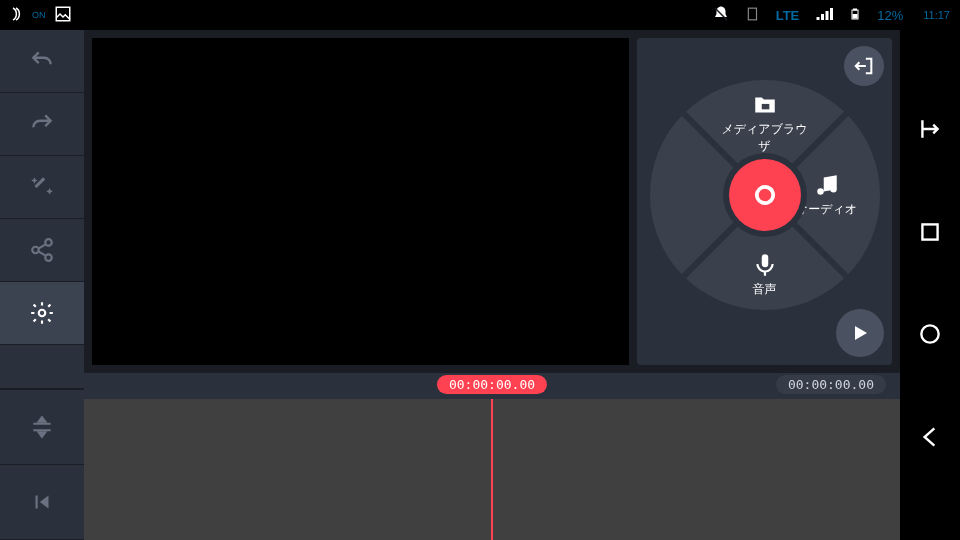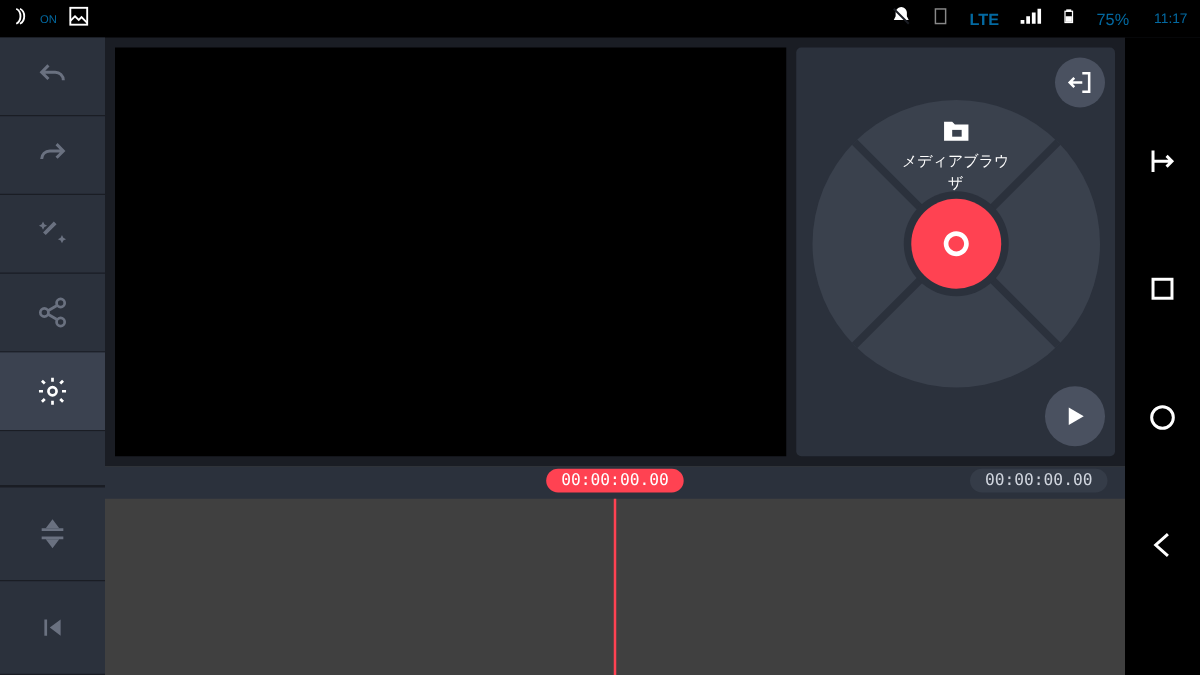--- a/index.html
+++ b/index.html
@@ -240,21 +240,21 @@
           <path d="M2 20h4v-4H2zM8 20h4v-8H8zM14 20h4V8h-4zM20 20h4V4h-4z"></path>
         </svg>
     </span>
     <span>
       <svg viewBox="0 0 24 24" width="12" height="18" fill="none" stroke="#fff" stroke-width="2">
           <rect x="6" y="4" width="12" height="18"></rect>
           <rect x="9" y="2" width="6" height="2" fill="#fff"></rect>
           <rect x="7" y="12" width="10" height="9" fill="#fff" stroke="none"></rect>
         </svg>
     </span>
-    <span style="font-size:13px">75%</span>
+    <span style="font-size:13px">12%</span>
     <span style="font-size:11px;margin-left:4px">11:17</span>
   </div>
 </div>
 
 <div class="main">
   <div class="left-toolbar">
     <div class="tool-btn">
       <svg viewBox="0 0 24 24" fill="none" stroke="currentColor" stroke-width="2.2">
           <path d="M9 14L4 9l5-5M4 9h10a6 6 0 016 6v0"></path>
         </svg>
@@ -310,20 +310,33 @@
         <div class="wheel">
           <div class="seg-line sl1"></div>
           <div class="seg-line sl2"></div>
           <div class="seg seg-top">
             <svg viewBox="0 0 24 24" fill="#fff">
                 <path d="M3 5h6l2 2h10v12H3z"></path>
                 <rect x="9" y="11" width="7" height="5" fill="#3a414d"></rect>
               </svg>
             <span>メディアブラウザ</span>
           </div>
+          <div class="seg seg-right">
+            <svg viewBox="0 0 24 24" fill="#fff">
+                <path d="M9 18a3 3 0 11-6 0 3 3 0 016 0zM21 16a3 3 0 11-6 0 3 3 0 016 0zM9 18V5l12-2v13"></path>
+              </svg>
+            <span>オーディオ</span>
+          </div>
+          <div class="seg seg-bottom">
+            <svg viewBox="0 0 24 24" fill="#fff">
+                <rect x="9" y="2" width="6" height="12" rx="3"></rect>
+                <path d="M5 11a7 7 0 0014 0M12 18v4" stroke="#fff" stroke-width="2" fill="none"></path>
+              </svg>
+            <span>音声</span>
+          </div>
           <div class="wheel-center">
             <svg viewBox="0 0 24 24" width="30" height="30" fill="#fff">
                 <path d="M12 4a8 8 0 018 8h-3a5 5 0 00-5-5zM12 20a8 8 0 01-8-8h3a5 5 0 005 5zM4 12a8 8 0 018-8v3a5 5 0 00-5 5zM20 12a8 8 0 01-8 8v-3a5 5 0 005-5z" transform="rotate(20 12 12)"></path>
               </svg>
           </div>
         </div>
         <div class="play-btn">
           <svg viewBox="0 0 24 24" width="24" height="24" fill="#fff">
               <path d="M7 5v14l12-7z"></path>
             </svg>

